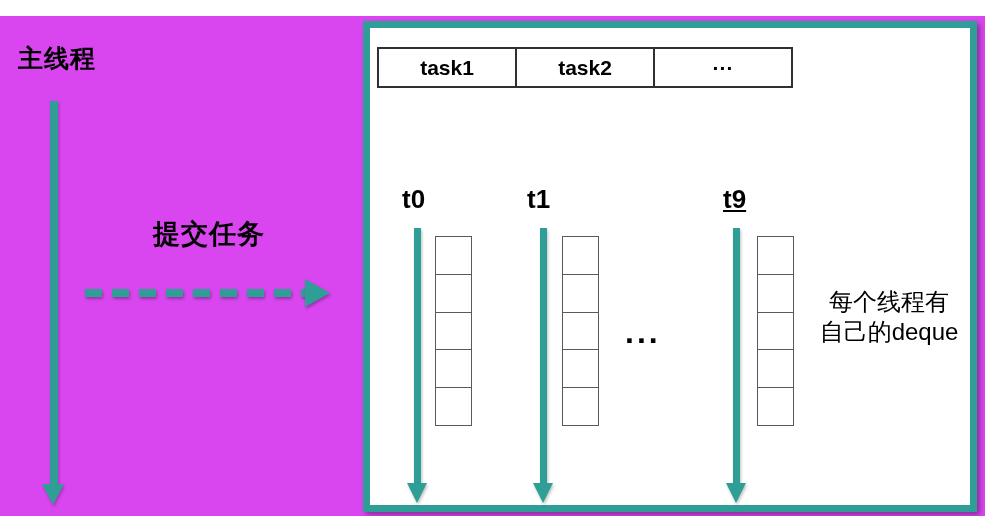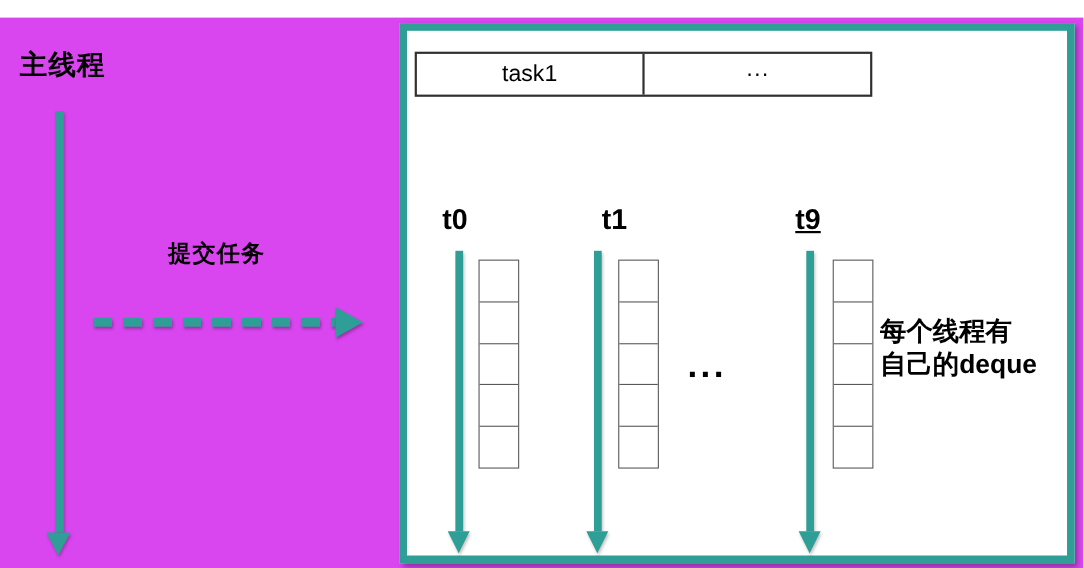--- a/index.html
+++ b/index.html
@@ -21,21 +21,21 @@
   .abs{position:absolute;}
 
   
   .main-thread-label{
     left:18px;top:26px;
     font-size:25px;font-weight:600;
     letter-spacing:1px;
   }
   .submit-task-label{
     left:153px;top:200px;
-    font-size:21px;font-weight:600;
+    font-size:27px;font-weight:600;
     letter-spacing:1px;
   }
   .main-arrow-shaft{
     left:50px;top:85px;width:8px;height:383px;
     background:var(--teal);
     filter:drop-shadow(1.5px 2px 1.5px rgba(0,0,0,0.25));
   }
   .main-arrow-head{
     left:42px;top:468px;width:0;height:0;
     border-left:11px solid transparent;
@@ -70,21 +70,21 @@
   .task-queue{
     left:377px;top:31px;width:416px;height:41px;
     display:flex;
     border:2px solid var(--queue-border);
     box-sizing:border-box;
     background:#ffffff;
   }
   .task-cell{
     flex:1;
     display:flex;align-items:center;justify-content:center;
-    font-size:21px;font-weight:normal;
+    font-size:21px;font-weight:bold;
     border-right:2px solid var(--queue-border);
   }
   .task-cell:last-child{border-right:none;}
 
   
   .thread-label{
     top:168px;
     font-size:26px;font-weight:600;text-align:right;
   }
   .thread-arrow-shaft{
@@ -113,56 +113,58 @@
   .deque-cell:first-child{border-top:none;}
 
   .threads-ellipsis{
     left:625px;top:298px;
     font-size:32px;font-weight:bold;
     letter-spacing:3px;
   }
 
   .deque-note{
     left:800px;top:271px;width:178px;
-    font-size:24px;font-weight:700;
+    text-align:center;
+    font-size:24px;font-weight:400;
     line-height:30px;
   }
 </style>
 </head>
 <body>
 
 <div class="stage">
 
   <div class="abs main-thread-label">主线程</div>
   <div class="abs main-arrow-shaft"></div>
   <div class="abs main-arrow-head"></div>
 
   <div class="abs submit-task-label">提交任务</div>
   <div class="abs dashed-arrow-shaft"></div>
   <div class="abs dashed-arrow-head"></div>
 
   <div class="abs pool-box"></div>
 
   <div class="abs task-queue">
     <div class="task-cell">task1</div>
+    <div class="task-cell">task2</div>
     <div class="task-cell">···</div>
   </div>
 
   <div class="abs thread-label" style="left:402px;">t0</div>
   <div class="abs thread-arrow-shaft" style="left:414px;"></div>
   <div class="abs thread-arrow-head" style="left:407px;"></div>
   <div class="abs deque-stack" style="left:435px;">
       <div class="deque-cell"></div>
       <div class="deque-cell"></div>
       <div class="deque-cell"></div>
       <div class="deque-cell"></div>
       <div class="deque-cell"></div>
     </div>
 
-  <div class="abs thread-label" style="left:547px;">t1</div>
+  <div class="abs thread-label" style="left:527px;">t1</div>
   <div class="abs thread-arrow-shaft" style="left:540px;"></div>
   <div class="abs thread-arrow-head" style="left:533px;"></div>
   <div class="abs deque-stack" style="left:562px;">
       <div class="deque-cell"></div>
       <div class="deque-cell"></div>
       <div class="deque-cell"></div>
       <div class="deque-cell"></div>
       <div class="deque-cell"></div>
     </div>
 

